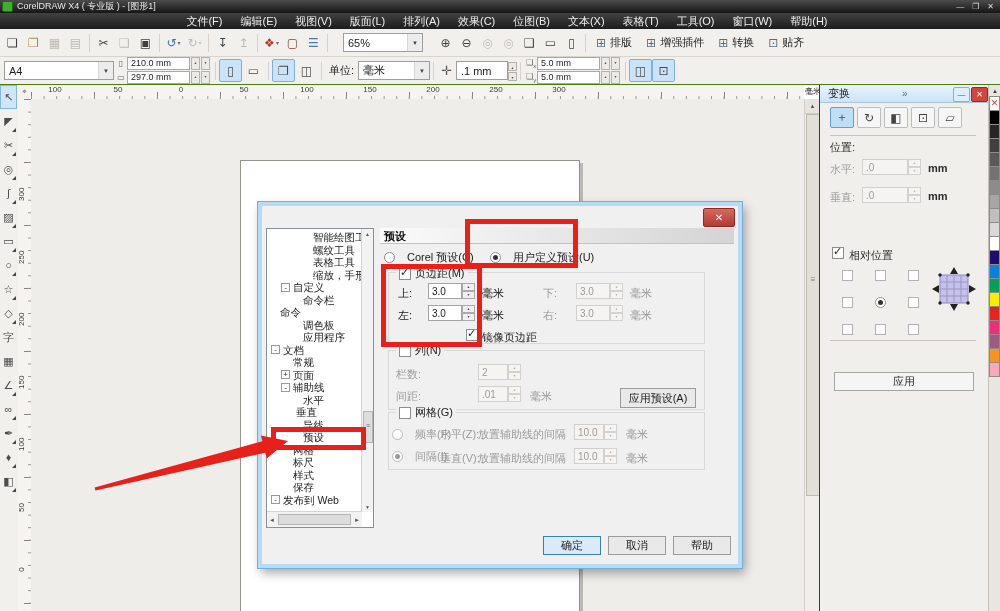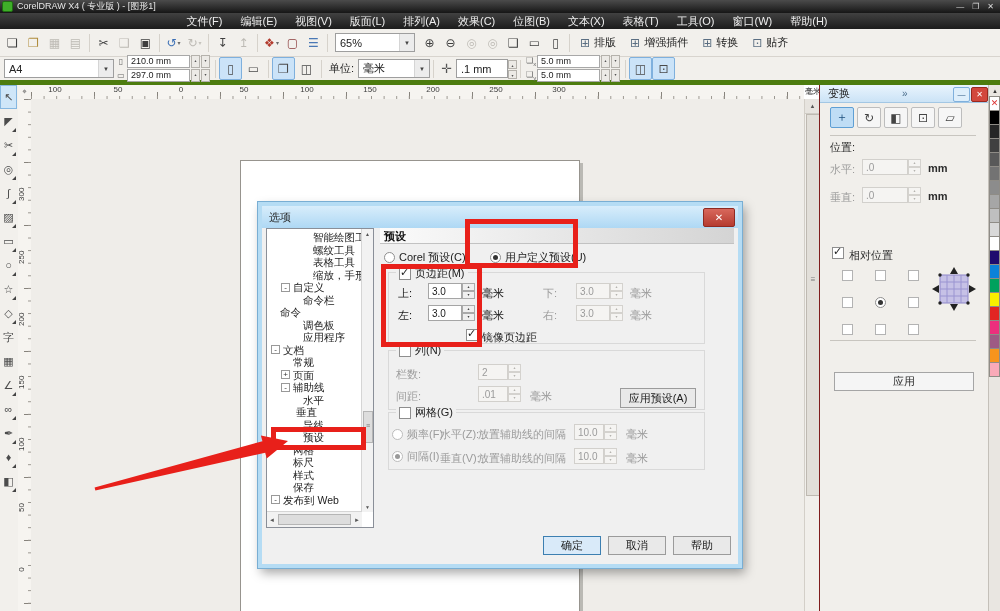--- a/index.html
+++ b/index.html
@@ -22,25 +22,25 @@
     border-bottom:1px solid #d8d4ce;display:flex;align-items:center;padding-left:2px;box-sizing:border-box;}
   .grp{display:flex;align-items:center;}
   .tbtn{width:21px;height:21px;display:flex;align-items:center;justify-content:center;font-size:12px;color:#3e3e3e;border-radius:2px;}
   .tbtn.dis{color:#bdbab4;}
   .tbtn i{font-style:normal;font-size:6px;margin-left:1px;color:#6b6b6b;}
   .tbtn.dis i{color:#c6c3bd;}
   .tsep{width:1px;height:18px;background:#d6d2cb;margin:0 3px;display:inline-block;}
   .combo{height:17px;background:#fff;border:1px solid #9e9e9e;display:flex;align-items:center;font-size:11px;}
   .combo .cval{padding-left:4px;flex:1;white-space:nowrap;overflow:hidden;}
   .combo .carr{width:14px;height:100%;display:flex;align-items:center;justify-content:center;font-size:6px;color:#444;background:#ececec;border-left:1px solid #d5d5d5;}
-  .zoomcombo{width:78px;margin:0 4px;}
+  .zoomcombo{width:78px;margin:0 12px;}
   .lbtn{display:flex;align-items:center;gap:4px;font-size:11px;color:#222;padding:0 7px;height:21px;}
   .lbi{font-style:normal;font-size:12px;color:#5a6e82;}
   .propbar{position:absolute;left:0;top:57px;width:1000px;height:28px;background:#f2f0ec;
-    border-bottom:5px solid #4d7c0f;display:flex;align-items:center;padding-left:4px;box-sizing:border-box;}
+    border-bottom:1px solid #4d7c0f;display:flex;align-items:center;padding-left:4px;box-sizing:border-box;}
   .pbtn{width:21px;height:21px;display:flex;align-items:center;justify-content:center;font-size:12px;color:#4a4a4a;border:1px solid transparent;border-radius:2px;}
   .pbtn.on{background:#cbe3f8;border:1px solid #7fb0dd;}
   .sizefld{display:flex;flex-direction:column;gap:1px;margin:0 2px;}
   .sfrow{display:flex;align-items:center;gap:1px;}
   .sficon{font-size:8px;color:#666;width:10px;text-align:center;}
   .sfld{width:58px;height:11px;background:#fff;border:1px solid #a8a8a8;font-size:9px;line-height:11px;padding-left:3px;}
   .mspin{display:flex;gap:1px;}
   .mspin b{width:7px;height:11px;border:1px solid #b5b2ac;background:#eceae6;font-size:4px;line-height:10px;text-align:center;color:#555;font-weight:normal;}
   .plabel{font-size:11px;color:#222;margin:0 4px;}
   
@@ -118,21 +118,21 @@
   .tlab{overflow:hidden;}
   .vsb{position:absolute;right:0;top:0;width:11px;bottom:15px;background:#f2f2f2;border-left:1px solid #d5d5d5;}
   .vsb .a{height:10px;text-align:center;font-size:5px;color:#555;line-height:10px;}
   .vsb .t{position:absolute;left:1px;top:182px;width:8px;height:30px;background:#ddd;border:1px solid #b5b5b5;font-size:7px;color:#777;text-align:center;line-height:28px;}
   .vsb .a2{position:absolute;bottom:0;width:100%;height:10px;text-align:center;font-size:5px;color:#555;line-height:10px;}
   .hsb{position:absolute;left:0;bottom:0;right:11px;height:15px;background:#f2f2f2;border-top:1px solid #d5d5d5;display:flex;align-items:center;}
   .hsb .a{width:10px;text-align:center;font-size:6px;color:#555;}
   .hsb .t{flex:1;height:9px;background:#ddd;border:1px solid #b5b5b5;margin:0 1px;}
   .phead{position:absolute;left:118px;top:0;width:354px;height:16px;background:linear-gradient(90deg,#fbfbfb,#d4d4d4);
     border-bottom:1px solid #c2c2c2;font-weight:bold;font-size:11px;line-height:16px;padding-left:4px;box-sizing:border-box;color:#111;}
-  .radio-row{position:absolute;font-size:11px;color:#1c1c1c;display:flex;align-items:center;gap:4px;}
+  .radio-row{position:absolute;font-size:11px;color:#1c1c1c;display:flex;align-items:center;gap:12px;}
   .grpbox{position:absolute;border:1px solid #d9d9d9;box-sizing:border-box;}
   .grplab{position:absolute;background:#f0f0f0;padding:0 3px;font-size:11px;display:flex;align-items:center;gap:4px;z-index:2;}
   .flab{position:absolute;font-size:11px;color:#1c1c1c;}
   .flab.dis{color:#9b9b9b;}
   .dlgbtn{position:absolute;width:58px;height:19px;background:#e9e9e9;border:1px solid #9b9b9b;box-sizing:border-box;
     display:flex;align-items:center;justify-content:center;font-size:11px;color:#1c1c1c;}
   .dlgbtn.def{background:#d9eaf9;border-color:#3c7fb1;}
   .applybtn{position:absolute;left:358px;top:160px;width:76px;height:20px;background:#e9e9e9;border:1px solid #9b9b9b;
     box-sizing:border-box;display:flex;align-items:center;justify-content:center;font-size:11px;color:#1c1c1c;}
   
@@ -423,23 +423,20 @@
         <div class="sw" style="background:#f8ef00"></div>
         <div class="sw" style="background:#e32522"></div>
         <div class="sw" style="background:#ec2f7d"></div>
         <div class="sw" style="background:#9e5a84"></div>
         <div class="sw" style="background:#f7941d"></div>
         <div class="sw" style="background:#f9aab8"></div>
       </div>
   </div>
 
   <div class="dialog">
-    <div class="dtitle">
-      <span>选项</span>
-    </div>
     <span class="dclose">✕</span>
     <div class="dbody">
 
       <div class="listbox">
         <div class="tree">
             <div class="trow" style="padding-left:33px">
               <span class="noexp"></span>
               <span class="tlab">智能绘图工具</span>
             </div>
             <div class="trow" style="padding-left:33px">

